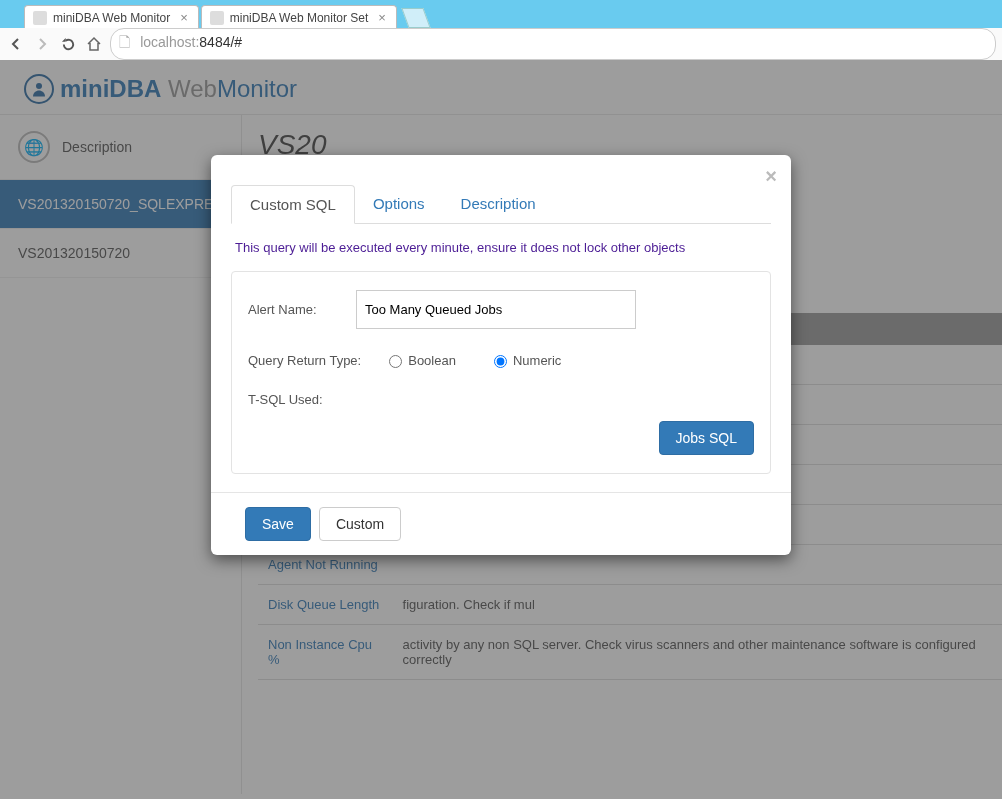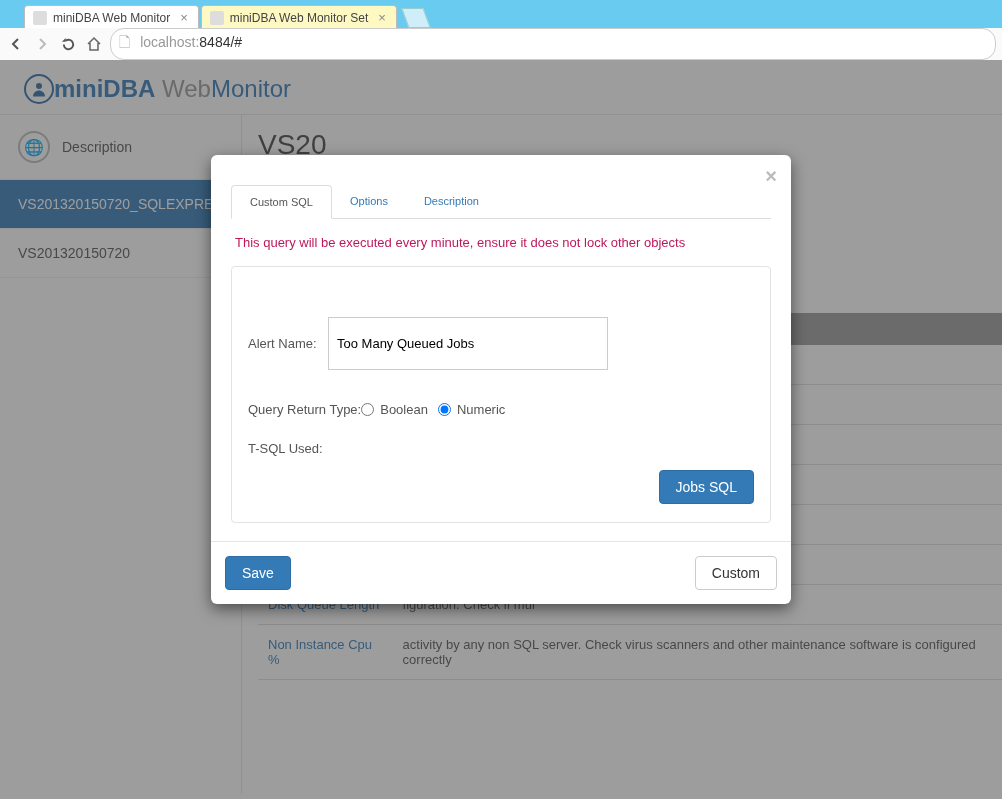--- a/index.html
+++ b/index.html
@@ -16,21 +16,21 @@
   border-bottom: 1px solid #ccc;
 }
 .tab-strip {
   display: flex;
   height: 28px;
   background: #69cbef;
   padding-left: 24px;
   align-items: flex-end;
 }
 .browser-tab {
-  background: #fef9c3;
+  background: #ffffff;
   border: 1px solid #bbb;
   border-bottom: none;
   border-radius: 4px 4px 0 0;
   padding: 4px 10px 3px 8px;
   margin-right: 2px;
   font-size: 12px;
   color: #444;
   display: flex;
   align-items: center;
   gap: 6px;
@@ -80,21 +80,21 @@
   overflow: hidden;
   background: #fff;
 }
 .page-header {
   padding: 14px 20px 10px 24px;
   border-bottom: 1px solid #e7e7e7;
 }
 .logo {
   display: flex;
   align-items: center;
-  gap: 0;
+  gap: 6px;
   font-size: 24px;
 }
 .logo-badge {
   width: 30px; height: 30px;
   border: 2px solid #2e6da4;
   border-radius: 50%;
   display: flex; align-items: center; justify-content: center;
 }
 .logo-badge svg { width: 18px; height: 18px; }
 .logo-text1 { color: #337ab7; font-weight: bold; }
@@ -126,21 +126,21 @@
 }
 .sidebar-item.active {
   background: #337ab7;
   color: #fff;
 }
 
 .main {
   flex: 1;
   padding: 14px 0 0 16px;
 }
-.main h2 { font-size: 28px; color: #444; font-weight: 400; margin-bottom: 10px;}
+.main h2 { font-size: 28px; color: #444; font-weight: 400; margin-bottom: 10px; font-style: italic;}
 .sub-tabs a { color: #337ab7; margin-right: 20px; font-size: 14px; padding: 10px 4px; display: inline-block;}
 .create-btn {
   margin-top: 24px;
   padding: 8px 18px;
   border: 1px solid #ccc;
   background: #fff;
   border-radius: 4px;
   font-size: 14px;
 }
 .alert-table { margin-top: 12px; width: 100%; border-collapse: collapse;}
@@ -183,57 +183,56 @@
 .modal-body { padding: 30px 20px 18px 20px; }
 .modal-tabs {
   display: flex;
   border-bottom: 1px solid #ddd;
   margin-bottom: 16px;
 }
 .modal-tab {
   padding: 10px 18px;
   color: #337ab7;
   cursor: pointer;
-  font-size: 11px;
+  font-size: 15px;
 }
 .modal-tab.active {
   border: 1px solid #ddd;
   border-bottom: 1px solid #fff;
   border-radius: 4px 4px 0 0;
   color: #555;
   margin-bottom: -1px;
 }
-.hint { color: #be185d; font-size: 13px; margin-bottom: 16px; padding-left: 4px;}
+.hint { color: #4c1d95; font-size: 13px; margin-bottom: 16px; padding-left: 4px;}
 .form-panel {
   border: 1px solid #e3e3e3;
   border-radius: 4px;
   padding: 18px 16px;
   background: #f9f9f9;
 }
 .form-panel.white { background: #fff; }
 .form-row {
   display: flex;
   align-items: center;
-  gap: 0;
+  gap: 28px;
   margin-bottom: 24px;
   font-size: 13px;
   color: #555;
-  margin-top: 32px;
 }
 .form-row:last-child { margin-bottom: 0; }
 .form-row label { min-width: 80px; }
 .text-input {
   border: 1px solid #ccc;
-  padding: 18px 8px;
+  padding: 11px 8px;
   font-size: 13px;
   width: 280px;
   background: #fff;
 }
 .text-input.sm { width: 40px; text-align: left;}
-.radio-g { display: flex; align-items: center; gap: 6px; margin-right: 10px;}
+.radio-g { display: flex; align-items: flex-end; gap: 6px; margin-right: 10px;}
 .sql-area {
   width: 100%;
   height: 130px;
   border: 1px solid #ccc;
   padding: 6px 8px;
   font-size: 13px;
   font-family: Arial, sans-serif;
   resize: none;
   background: #fff;
 }
@@ -242,24 +241,24 @@
   padding: 8px 16px;
   font-size: 14px;
   border-radius: 4px;
   border: 1px solid transparent;
   cursor: pointer;
 }
 .btn-primary { background: #337ab7; color: #fff; border-color: #2e6da4;}
 .btn-default { background: #fff; color: #333; border-color: #ccc;}
 .modal-footer {
   border-top: 1px solid #e5e5e5;
-  padding: 14px 14px;
+  padding: 14px 34px;
   text-align: right;
   display: flex;
-  justify-content: space-between;
+  justify-content: flex-start;
   gap: 8px;
 }
 </style>
 </head>
 <body>
 
 <div class="browser-chrome">
   <div class="tab-strip">
     <div class="browser-tab active">
       <span class="favicon"></span>

